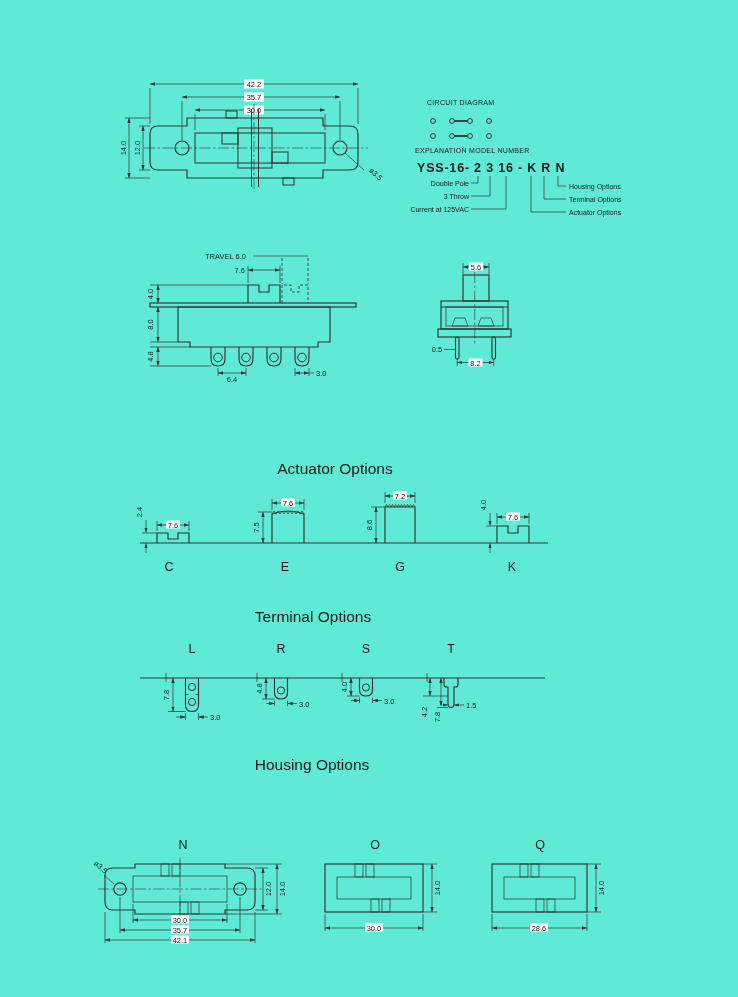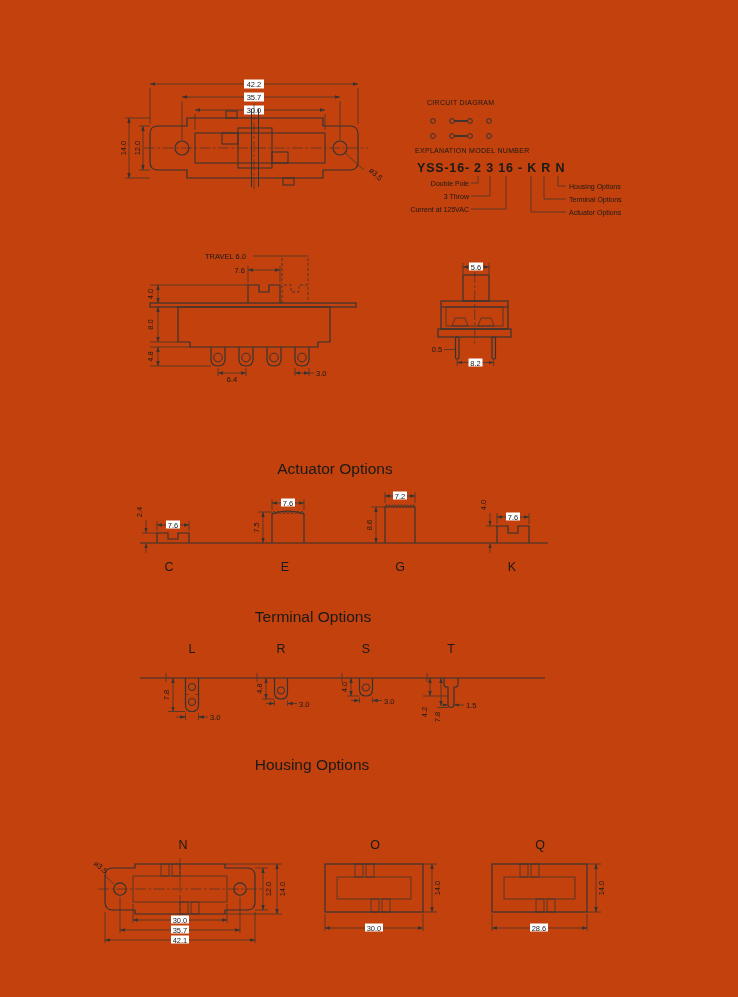--- a/index.html
+++ b/index.html
@@ -1,16 +1,16 @@
 <!DOCTYPE html>
 <html><head>
 <meta charset="utf-8">
 <style>
   html,body{margin:0;padding:0;background:#fff;}
-  #canvas{position:relative;width:738px;height:997px;background:#c2410c;overflow:hidden;
+  #canvas{position:relative;width:738px;height:997px;background:#5eead4;overflow:hidden;
           font-family:"Liberation Sans", sans-serif;}
   .dwg{position:absolute;}
   svg line, svg path, svg rect, svg circle, svg polyline{stroke:#333;fill:none;stroke-width:1;}
   svg .out{stroke-width:1.15;}
   svg .thin{stroke-width:0.7;}
   svg .bar{stroke-width:1.8;}
   svg .cl{stroke-width:0.6;stroke-dasharray:11 2.5 2.5 2.5;}
   svg .dsh{stroke-width:0.8;stroke-dasharray:3 2;}
   svg .wbg{fill:#fff;stroke:none;}
   svg text{fill:#1a1a1a;stroke:none;}

